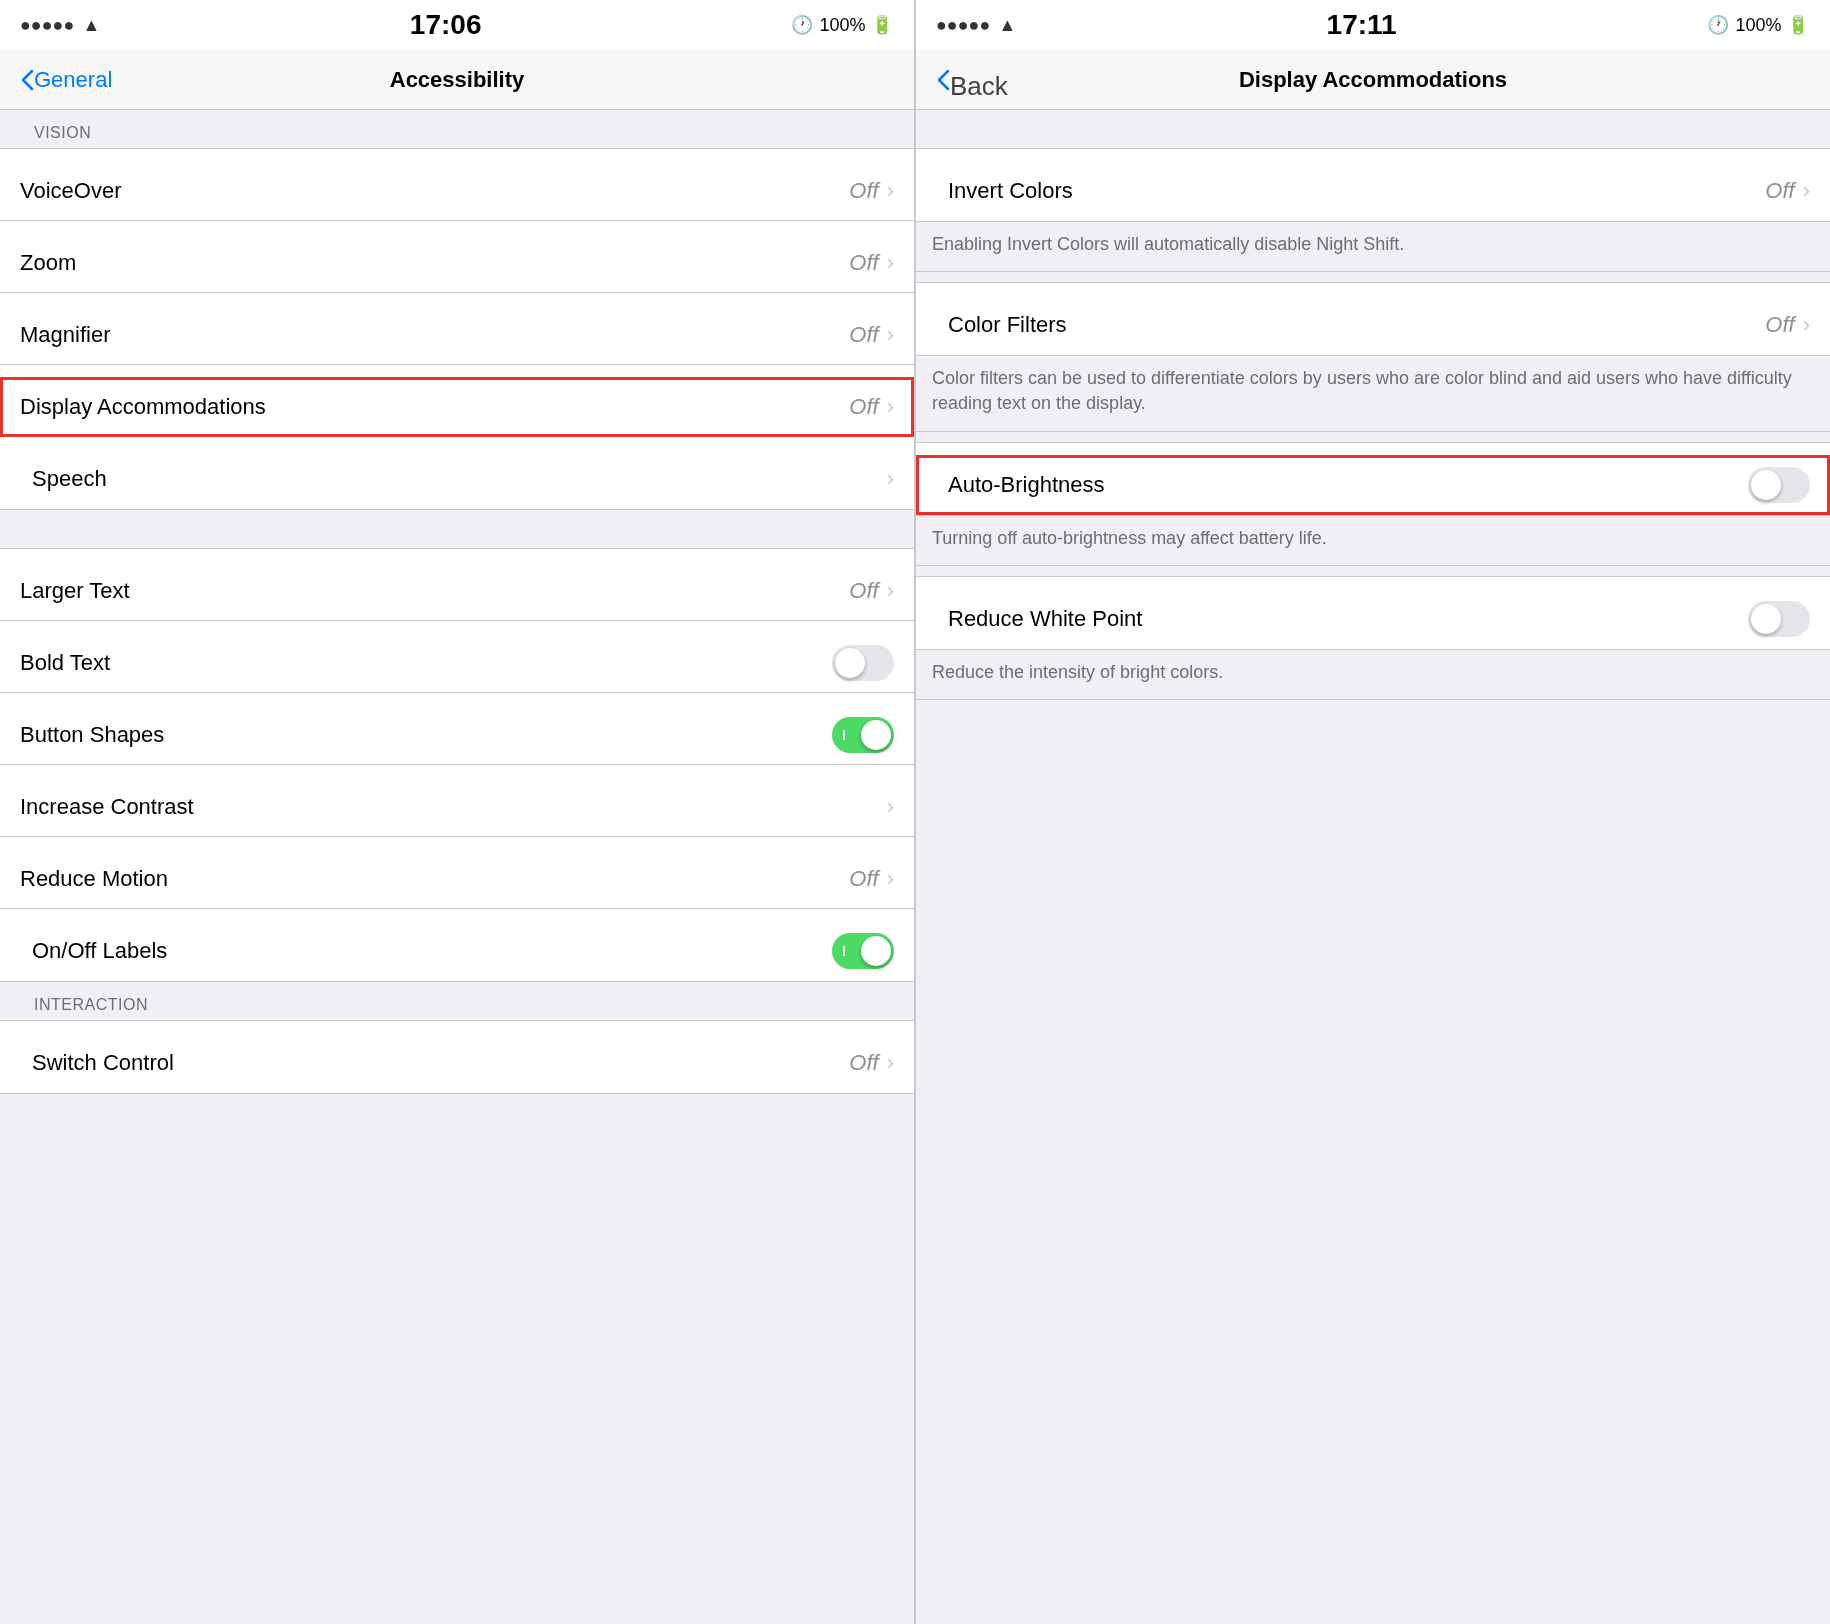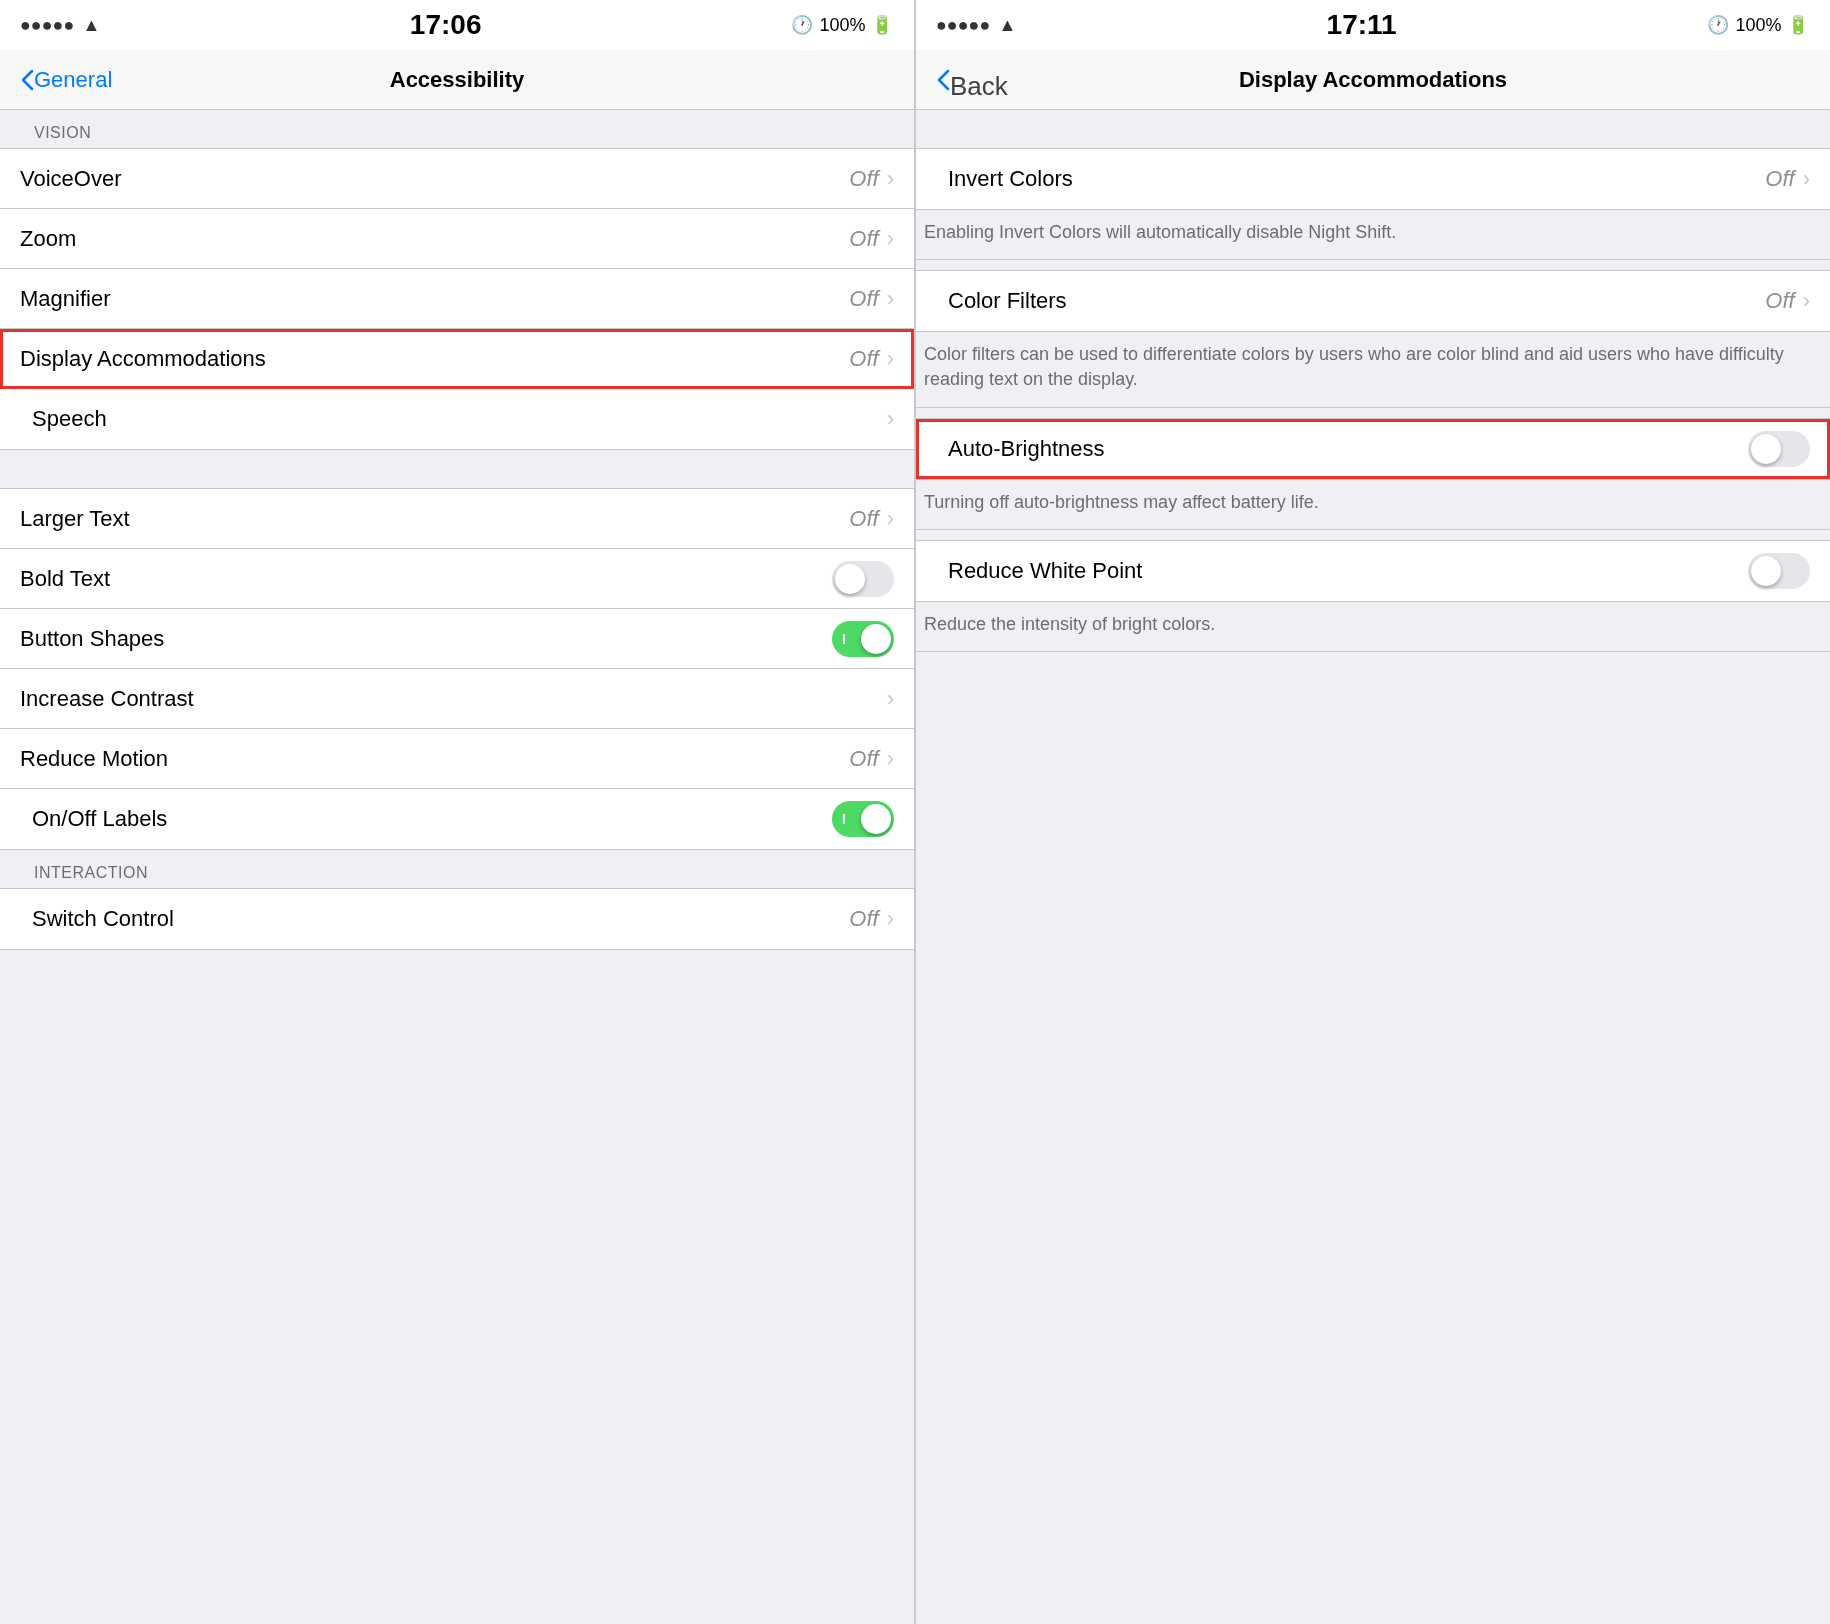--- a/index.html
+++ b/index.html
@@ -88,20 +88,21 @@
 
     
     .list-row {
       display: flex;
       align-items: center;
       padding: 0 20px;
       min-height: 60px;
       border-bottom: 1px solid #c8c8cc;
       background: #fff;
       position: relative;
+      margin-top: 12px;
     }
     .list-row:last-child { border-bottom: none; padding-left: 32px; }
 
     .row-label {
       flex: 1;
       font-size: 22px;
       color: #000;
     }
     .row-value {
       font-size: 22px;
@@ -154,21 +155,21 @@
     
     .row-highlighted {
       outline: 3px solid #e8312a;
       outline-offset: -3px;
       z-index: 2;
     }
 
     
     .desc-row {
       background: #efeff4;
-      padding: 10px 8px 14px;
+      padding: 10px 16px 14px;
       font-size: 18px;
       color: #6d6d72;
       line-height: 1.4;
       border-bottom: 1px solid #c8c8cc;
     }
 
     
     .right-panel .nav-bar {
       background: #f7f7f7;
     }

